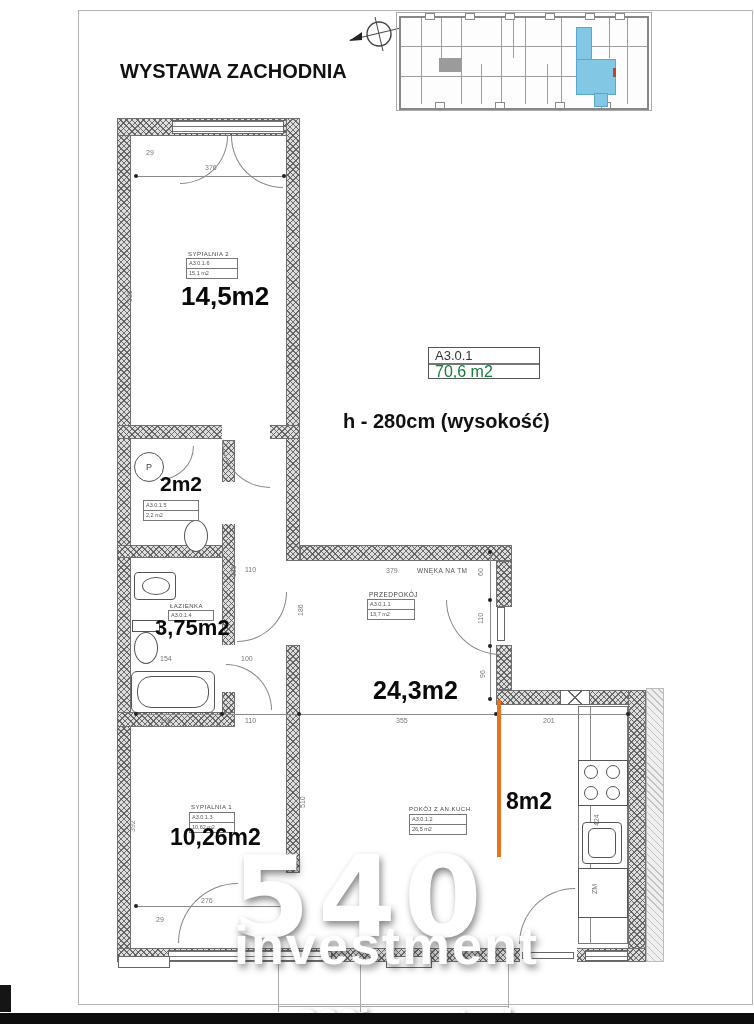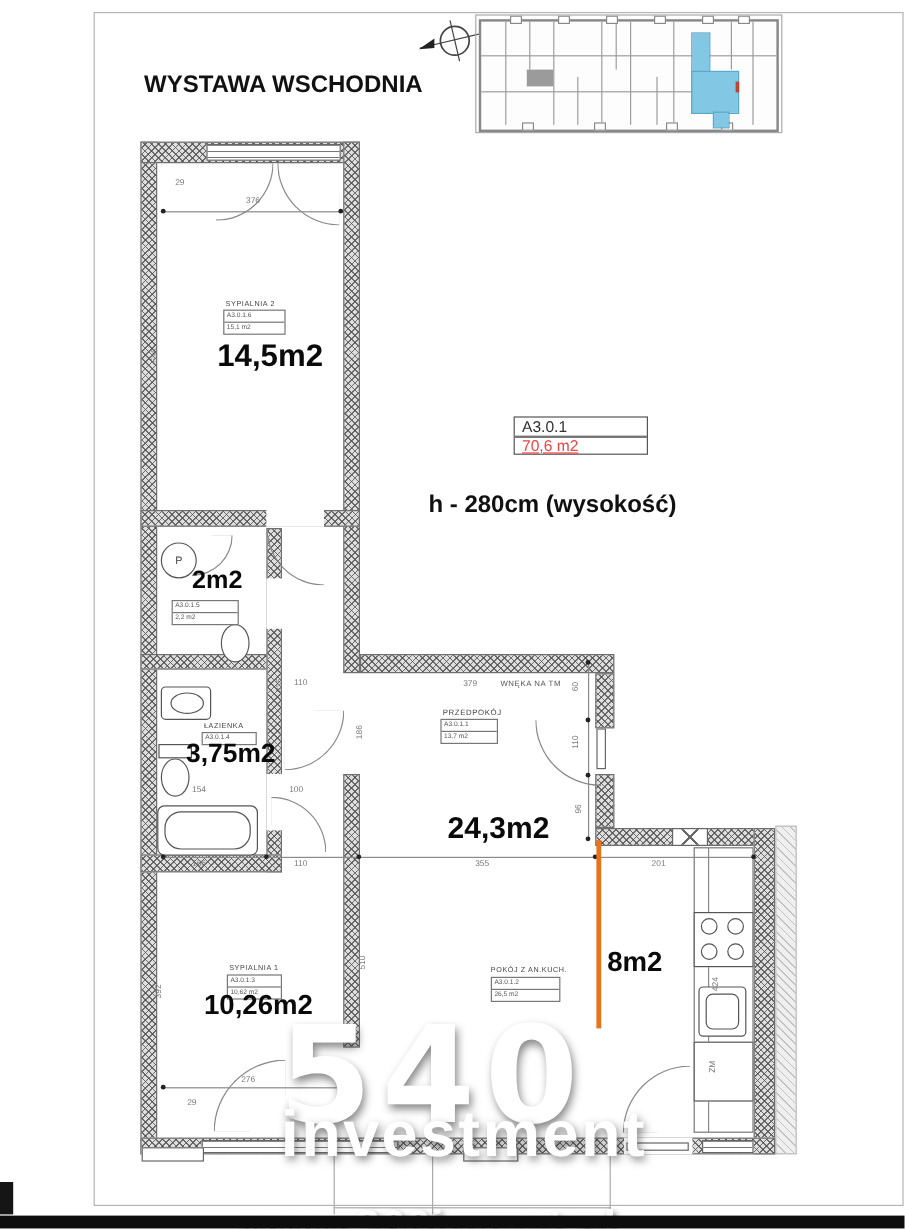--- a/index.html
+++ b/index.html
@@ -35,21 +35,21 @@
   .mini-bump{position:absolute;box-sizing:border-box;width:10px;height:7px;background:#fff;border:1px solid #8a8a8a;}
   .burner{position:absolute;width:14px;height:14px;border:1px solid #555;border-radius:50%;box-sizing:border-box;}
 </style>
 </head>
 <body>
 
 <div id="canvas">
 
   <div class="abs" style="left:78px;top:10px;width:673px;height:993px;border:1px solid #b5b5b5;"></div>
 
-  <div class="heading" style="left:120px;top:60px;font-size:20px;">WYSTAWA WSCHODNIA</div>
+  <div class="heading" style="left:120px;top:60px;font-size:20px;">WYSTAWA ZACHODNIA</div>
 
   <svg class="abs" style="left:346px;top:12px;" width="60" height="44" viewBox="0 0 60 44">
     <circle cx="33" cy="22" r="12" fill="none" stroke="#444" stroke-width="1.4"></circle>
     <line x1="4" y1="28" x2="59" y2="15" stroke="#444" stroke-width="1"></line>
     <line x1="29" y1="5" x2="37" y2="39" stroke="#444" stroke-width="1"></line>
     <polygon points="3,29 16,20 16,28" fill="#222"></polygon>
   </svg>
 
   <div class="abs" style="left:396px;top:12px;width:254px;height:97px;border:1px solid #ababab;">
     <div class="abs" style="left:2px;top:3px;width:246px;height:90px;border:2px solid #878787;background:#fdfdfd;">
@@ -232,23 +232,23 @@
   <div class="lbl-box" style="left:409px;top:814px;width:58px;">
     <div>A3.0.1.2</div>
     <div>26,5 m2</div>
   </div>
   <div class="big" style="left:506px;top:788px;font-size:23px;">8m2</div>
 
   <div class="lbl-name" style="left:417px;top:567px;font-size:6.5px;color:#555;">WNĘKA NA TM</div>
 
   <div class="abs" style="left:428px;top:347px;width:112px;height:32px;border:1px solid #555;background:#fff;box-sizing:border-box;">
     <div style="font-size:13px;color:#333;line-height:15px;padding-left:6px;border-bottom:2px solid #777;">A3.0.1</div>
-    <div style="font-size:13px;color:#ef4444;line-height:14px;padding-left:6px;text-decoration:underline;">70,6 m2</div>
-  </div>
-  <div class="heading" style="left:357px;top:410px;font-size:20px;">h - 280cm (wysokość)</div>
+    <div style="font-size:16px;color:#15803d;line-height:14px;padding-left:6px;">70,6 m2</div>
+  </div>
+  <div class="heading" style="left:343px;top:410px;font-size:20px;">h - 280cm (wysokość)</div>
 
   <div class="wm" style="left:232px;top:832px;font-size:112px;letter-spacing:8px;font-family:'DejaVu Sans',sans-serif;">540</div>
   <div class="wm" style="left:234px;top:914px;font-size:54px;letter-spacing:2px;">investment</div>
   <div class="wm" style="left:198px;top:1002px;font-size:38px;text-shadow:2px 3px 5px rgba(30,30,30,.7);">www.360invest.pl</div>
 
   <div class="abs" style="left:0;top:985px;width:11px;height:27px;background:#151515;z-index:55;"></div>
   <div class="abs" style="left:0;top:1013px;width:754px;height:11px;background:#0d0d0d;z-index:60;"></div>
 </div>
 
 </body></html>

